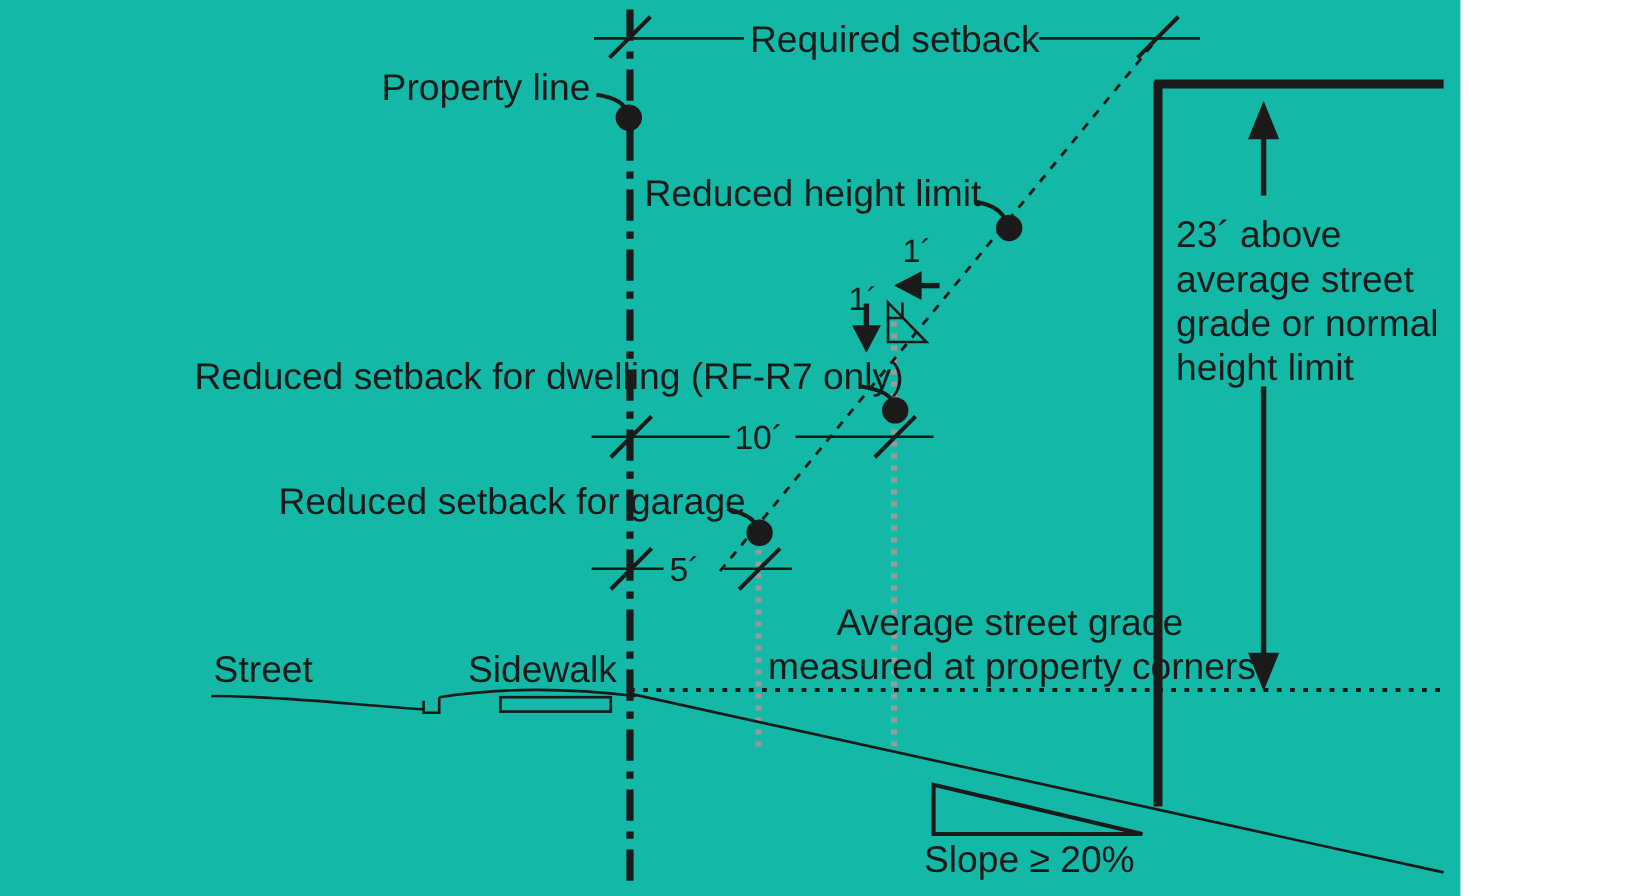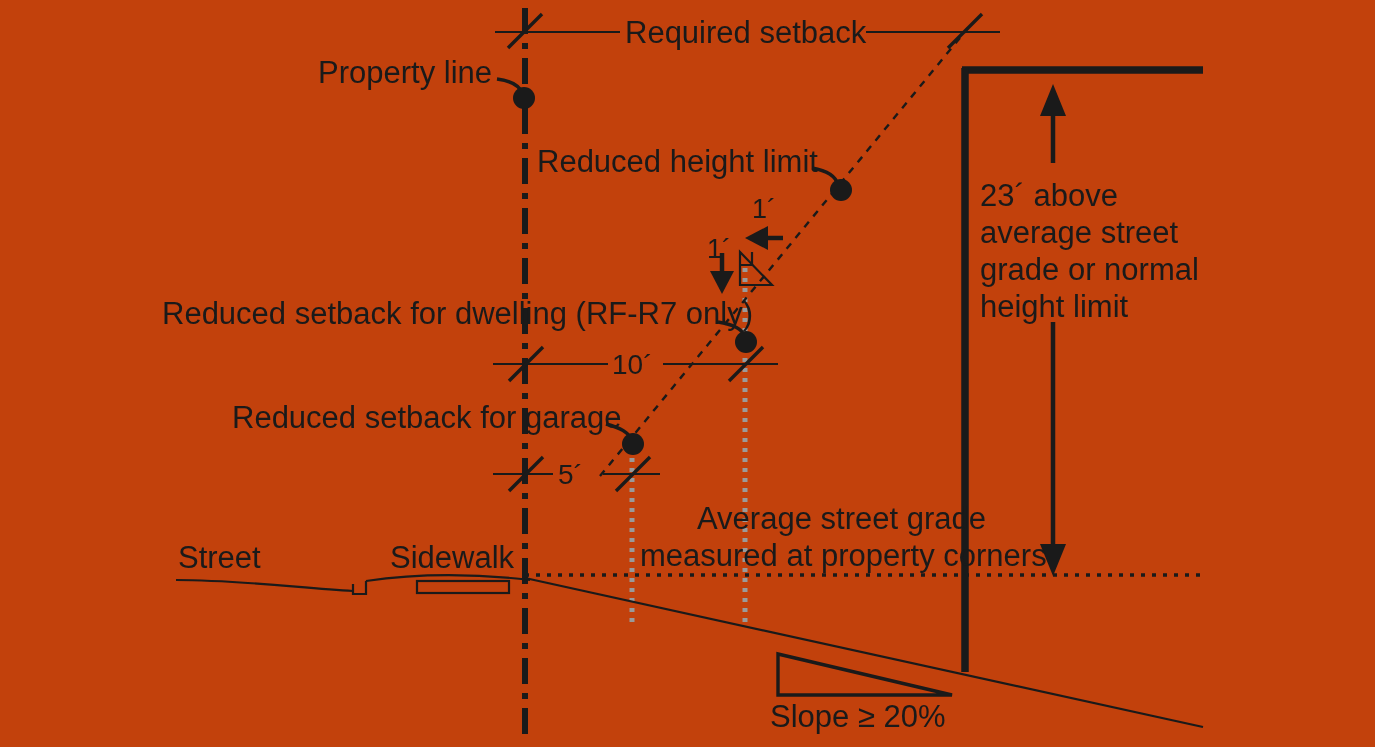--- a/index.html
+++ b/index.html
@@ -7,23 +7,23 @@
     margin: 0;
     padding: 0;
     background: #ffffff;
   }
   body {
     font-family: "Liberation Sans", sans-serif;
     color: #1a1a1a;
   }
   #diagram-root {
     position: relative;
-    width: 1375px;
+    width: 1217px;
     height: 747px;
-    background: #c2410c;
+    background: #14b8a6;
     overflow: hidden;
   }
   #diagram-svg {
     position: absolute;
     top: 0;
     left: 0;
     width: 1375px;
     height: 747px;
   }
   .dlabel {

